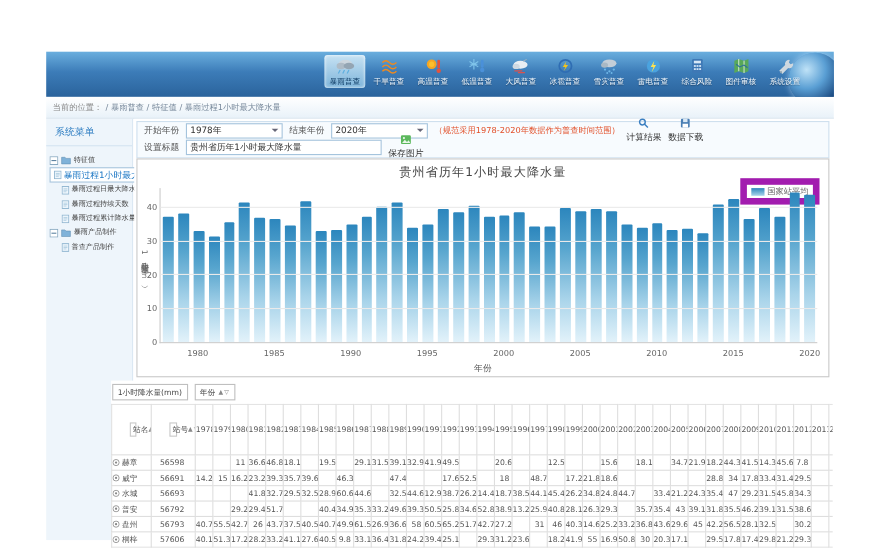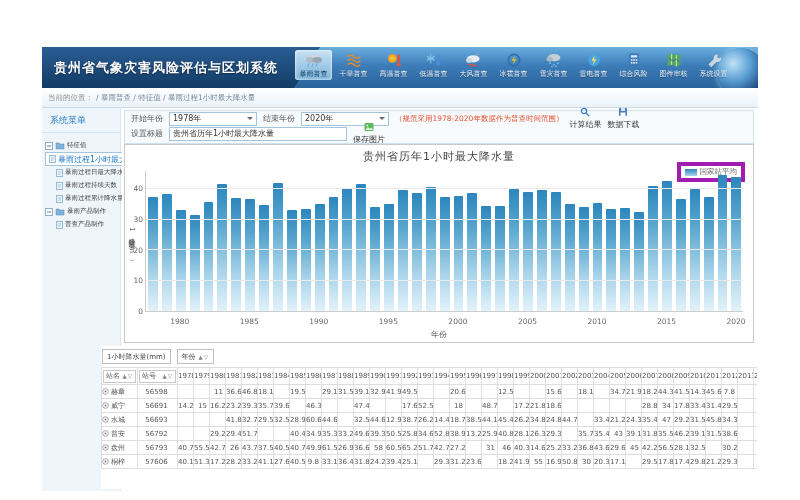--- a/index.html
+++ b/index.html
@@ -57,21 +57,21 @@
   .dar{width:0;height:0;border-top:3px solid #667;border-left:3px solid transparent;border-right:3px solid transparent;}
   .titlein{width:170px;height:12px;border:1px solid #a5c4dd;font-size:8px;color:#333;padding:0 3px;
     font-family:"DejaVu Sans","Liberation Sans",sans-serif;background:#fff;}
   .note{color:#e2502a;font-size:7.5px;white-space:nowrap;}
   .linkbtn{display:flex;align-items:center;gap:2px;color:#333;font-size:8px;cursor:pointer;white-space:nowrap;flex-direction:column;}
   .linkbtn svg{width:10px;height:10px;display:block;}
 
   
   .chartpanel{position:absolute;left:2px;right:4px;top:36px;height:197px;background:#fff;border:1px solid #c9c9c9;}
   .ctitle{position:absolute;left:0;right:0;top:4px;text-align:center;font-size:11px;color:#444;letter-spacing:1px;}
-  .legend{position:absolute;right:8px;top:17px;border:4px solid #a21caf;background:#fff;padding:1px 4px;
+  .legend{position:absolute;right:8px;top:17px;border:6px solid #a21caf;background:#fff;padding:1px 4px;
     display:flex;align-items:center;gap:3px;font-size:7.5px;color:#666;cursor:pointer;}
   .sw{width:12px;height:7px;background:linear-gradient(180deg,#2c86bd,#a9d4ea);}
   .ylabv{position:absolute;left:2px;top:36px;bottom:40px;width:9px;writing-mode:vertical-rl;
     display:flex;align-items:center;justify-content:center;font-size:7px;color:#666;letter-spacing:1px;}
   .ycol{position:absolute;left:10px;top:26px;bottom:30px;width:9px;}
   .ytick{position:absolute;right:1px;font-size:7.5px;color:#666;line-height:8px;}
   .plot{position:absolute;left:20px;right:10px;top:26px;bottom:30px;border-left:1px solid #ccc;border-bottom:1px solid #ccc;}
   .grid{position:absolute;left:0;right:0;height:1px;background:#eaeaea;}
   .bars{position:absolute;left:0;right:0;top:0;bottom:0;display:flex;align-items:flex-end;}
   .bar{flex:1 1 0;margin:0 2px;border-radius:1px 1px 0 0;
@@ -84,35 +84,32 @@
   .gridpanel{position:absolute;left:59px;top:238px;right:1px;bottom:2px;background:#fff;}
   .pivotbar{display:flex;gap:6px;padding:3px 0 0 1px;}
   .pbox{border:1px solid #bfbfbf;background:#fff;font-size:7px;color:#444;padding:0 4px;height:13px;
     display:flex;align-items:center;gap:3px;cursor:pointer;}
   .sorts{font-size:5.5px;color:#888;letter-spacing:1px;}
   .tablewrap{margin-top:3px;overflow:hidden;width:100%;}
   table.grid-table{border-collapse:collapse;table-layout:fixed;width:668px;background:#fff;}
   .grid-table th,.grid-table td{border:1px solid #dedede;padding:0;height:13px;font-weight:normal;overflow:hidden;white-space:nowrap;}
   .grid-table th{font-size:7px;color:#555;text-align:center;height:16px;}
   .grid-table td{font-size:7px;color:#555;text-align:right;padding-right:2px;}
-  .hbox{border:1px solid #c8c8c8;height:11px;margin:1px;display:flex;align-items:center;justify-content:space-between;padding:0 2px;background:#fff;}
+  .hbox{border:1px solid #c8c8c8;height:11px;margin:16px;display:flex;align-items:center;justify-content:space-between;padding:0 2px;background:#fff;}
   td.namecell{text-align:left;padding-left:0;}
   td.namecell svg{vertical-align:-1px;margin-right:2px;}
   td.idcell{text-align:center;}
 </style>
 </head>
 <body>
 
 <div class="screen">
   <div class="app">
 
     <div class="banner">
-      <div class="title-tab">
-        <span>贵州省气象灾害风险评估与区划系统</span>
-      </div>
       <div class="globe"></div>
       <div class="nav">
           <div class="nav-item active"><span class="nicon"><svg viewBox="0 0 24 20">
                 <ellipse cx="12" cy="8" rx="8" ry="5" fill="#ccd6de"></ellipse>
                 <ellipse cx="7" cy="10" rx="5" ry="3.6" fill="#aebbc6"></ellipse>
                 <ellipse cx="16" cy="10" rx="6" ry="3.8" fill="#94a5b3"></ellipse>
                 <path d="M6 14.5l-2 4M11 14.5l-2 4M16 14.5l-2 4" stroke="#5fb0e0" stroke-width="1.4" fill="none"></path>
               </svg></span><span class="nlabel">暴雨普查</span></div>
           <div class="nav-item"><span class="nicon"><svg viewBox="0 0 24 20" fill="none" stroke="#f08a1d" stroke-width="1.6">
                 <path d="M4 6q4-4 8 0t8 0"></path>

